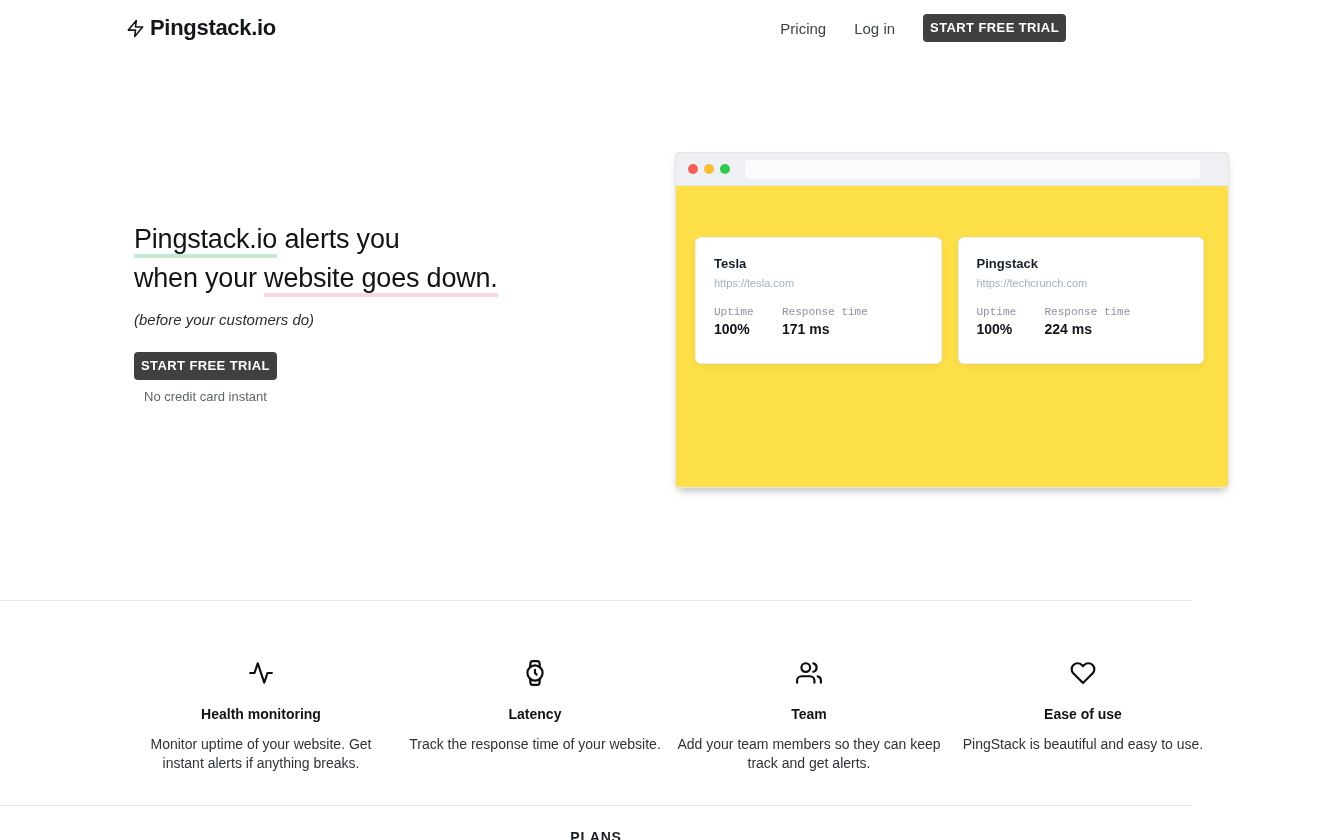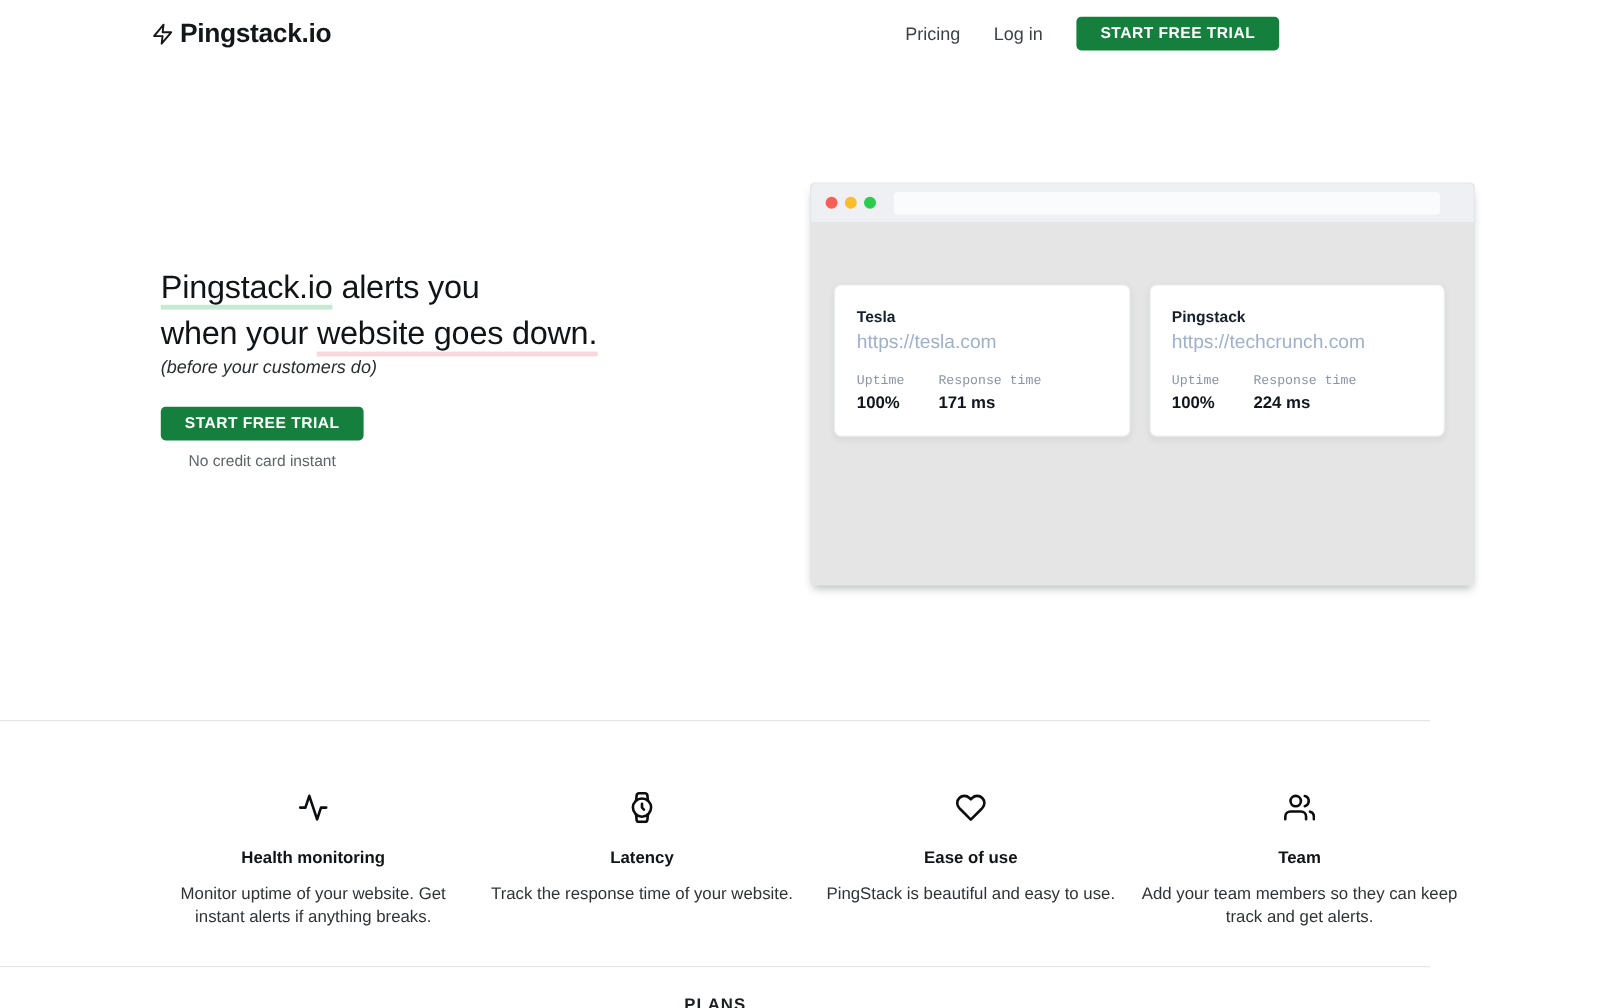--- a/index.html
+++ b/index.html
@@ -17,42 +17,42 @@
     position: absolute; top: 0; left: 0; right: 0; height: 56px;
     display: flex; align-items: center; justify-content: space-between;
     padding: 0 126px 0 126px;
   }
   .logo { display: flex; align-items: center; gap: 5px; cursor: pointer; }
   .logo svg { display: block; }
   .logo-text { font-size: 22px; font-weight: 700; letter-spacing: -0.3px; color: #14171a; }
   .nav { display: flex; align-items: center; gap: 28px; }
   .nav-link { font-size: 15px; color: #3c4347; text-decoration: none; cursor: pointer; }
   .btn-green {
-    background: #15803d; color: #ffffff; border: none; border-radius: 4px;
+    background: #404040; color: #ffffff; border: none; border-radius: 4px;
     font-family: "Liberation Sans", sans-serif;
     font-size: 13px; font-weight: 700; letter-spacing: 0.4px;
-    padding: 0 20px; height: 28px; line-height: 28px; cursor: pointer;
+    padding: 0 7px; height: 28px; line-height: 28px; cursor: pointer;
   }
 
   
   .hero-copy { position: absolute; left: 134px; top: 220px; width: 480px; }
   .hero-heading {
     font-size: 27px; font-weight: 400; line-height: 39px; color: #111417;
-    letter-spacing: -0.2px; 
+    letter-spacing: -0.2px; margin-bottom: 13px;
   }
   .u-green { border-bottom: 4px solid #c5e9d4; }
   .u-pink  { border-bottom: 4px solid #f9d7dd; }
   .hero-sub { font-size: 15px; font-style: italic; color: #2a2e32; margin-bottom: 24px; }
   .cta-col { display: inline-flex; flex-direction: column; align-items: center; }
   .cta-note { margin-top: 9px; font-size: 13px; color: #5f6568; }
 
   
   .browser {
     position: absolute; left: 675px; top: 152px; width: 554px; height: 336px;
-    background: #e5e5e5; border: 1px solid #e4e7ea; border-radius: 4px;
+    background: #fde047; border: 1px solid #e4e7ea; border-radius: 4px;
     box-shadow: 0 5px 8px -3px rgba(60,64,67,0.38);
   }
   .browser-bar {
     height: 33px; background: #eef0f3; border-bottom: 1px solid #e2e5e8;
     border-radius: 4px 4px 0 0;
     display: flex; align-items: center; padding: 0 12px;
   }
   .dot { width: 10px; height: 10px; border-radius: 50%; margin-right: 6px; flex: 0 0 auto; }
   .dot-red { background: #fa5e55; }
   .dot-yellow { background: #fbbd2d; }
@@ -62,21 +62,21 @@
     margin-left: 9px; margin-right: 16px; flex: 1;
   }
   .browser-body { padding: 51px 24px 0 19px; display: flex; gap: 16px; }
   .monitor-card {
     width: 247px; height: 127px; background: #ffffff;
     border: 1px solid #eceef1; border-radius: 6px;
     box-shadow: 0 2px 6px rgba(31,45,61,0.07);
     padding: 18px 18px;
   }
   .card-title { font-size: 13px; font-weight: 700; color: #16212c; }
-  .card-url { font-size: 16px; color: #9fb1c9; margin-top: 6px; }
+  .card-url { font-size: 11px; color: #9fb1c9; margin-top: 6px; }
   .card-stats { display: flex; margin-top: 17px; }
   .stat-col-1 { width: 68px; }
   .stat-label { font-size: 11px; color: #8a94a4; font-family: Liberation Mono, monospace; }
   .stat-value { font-size: 14px; font-weight: 700; color: #10161d; margin-top: 3px; }
 
   
   .divider { position: absolute; left: 0; right: 0; height: 1px; background: #e4e6e8; }
   .divider-1 { top: 600px; }
   .divider-2 { top: 805px; }
 
@@ -188,39 +188,39 @@
             <path d="M16.51 17.35l-.35 3.83a2 2 0 0 1-2 1.82H9.83a2 2 0 0 1-2-1.82l-.35-3.83m.01-10.7l.35-3.83A2 2 0 0 1 9.83 1h4.35a2 2 0 0 1 2 1.82l.35 3.83"></path>
           </svg>
       </div>
       <div class="feature-title">Latency</div>
       <div class="feature-desc">Track the response time of your website.</div>
     </div>
 
     <div class="feature">
       <div class="feature-icon">
         <svg width="26" height="26" viewBox="0 0 24 24" fill="none" stroke="#0b0d0e" stroke-width="2" stroke-linecap="round" stroke-linejoin="round">
-            <path d="M20.84 4.61a5.5 5.5 0 0 0-7.78 0L12 5.67l-1.06-1.06a5.5 5.5 0 0 0-7.78 7.78l1.06 1.06L12 21.23l7.78-7.78 1.06-1.06a5.5 5.5 0 0 0 0-7.78z"></path>
-          </svg>
-      </div>
-      <div class="feature-title">Ease of use</div>
-      <div class="feature-desc">PingStack is beautiful and easy to use.</div>
-    </div>
-
-    <div class="feature">
-      <div class="feature-icon">
-        <svg width="26" height="26" viewBox="0 0 24 24" fill="none" stroke="#0b0d0e" stroke-width="2" stroke-linecap="round" stroke-linejoin="round">
             <path d="M17 21v-2a4 4 0 0 0-4-4H5a4 4 0 0 0-4 4v2"></path>
             <circle cx="9" cy="7" r="4"></circle>
             <path d="M23 21v-2a4 4 0 0 0-3-3.87"></path>
             <path d="M16 3.13a4 4 0 0 1 0 7.75"></path>
           </svg>
       </div>
       <div class="feature-title">Team</div>
       <div class="feature-desc">Add your team members so they can keep track and get alerts.</div>
     </div>
 
+    <div class="feature">
+      <div class="feature-icon">
+        <svg width="26" height="26" viewBox="0 0 24 24" fill="none" stroke="#0b0d0e" stroke-width="2" stroke-linecap="round" stroke-linejoin="round">
+            <path d="M20.84 4.61a5.5 5.5 0 0 0-7.78 0L12 5.67l-1.06-1.06a5.5 5.5 0 0 0-7.78 7.78l1.06 1.06L12 21.23l7.78-7.78 1.06-1.06a5.5 5.5 0 0 0 0-7.78z"></path>
+          </svg>
+      </div>
+      <div class="feature-title">Ease of use</div>
+      <div class="feature-desc">PingStack is beautiful and easy to use.</div>
+    </div>
+
   </section>
 
   <div class="divider divider-2"></div>
 
   <div class="plans-label">PLANS</div>
 
 </div>
 
 </body></html>

